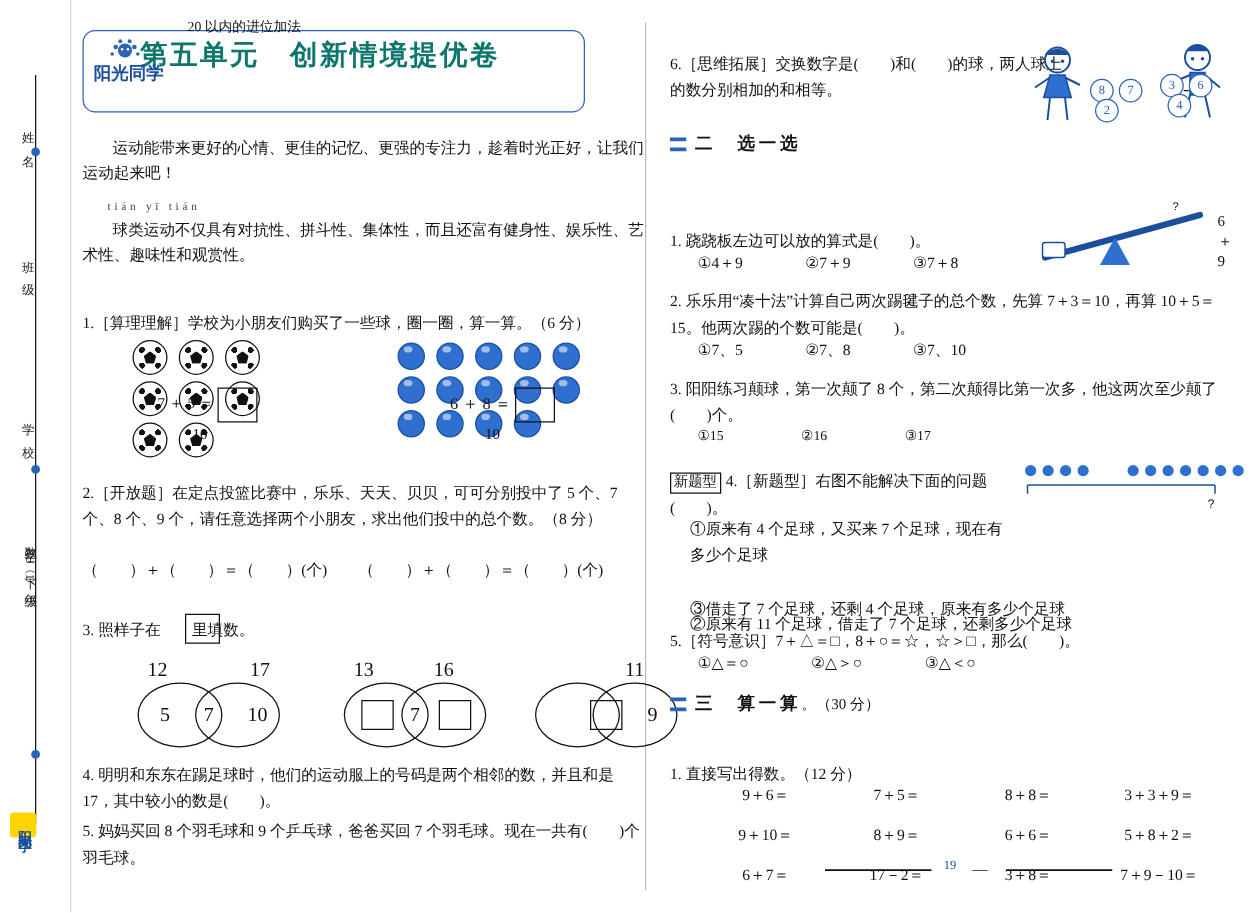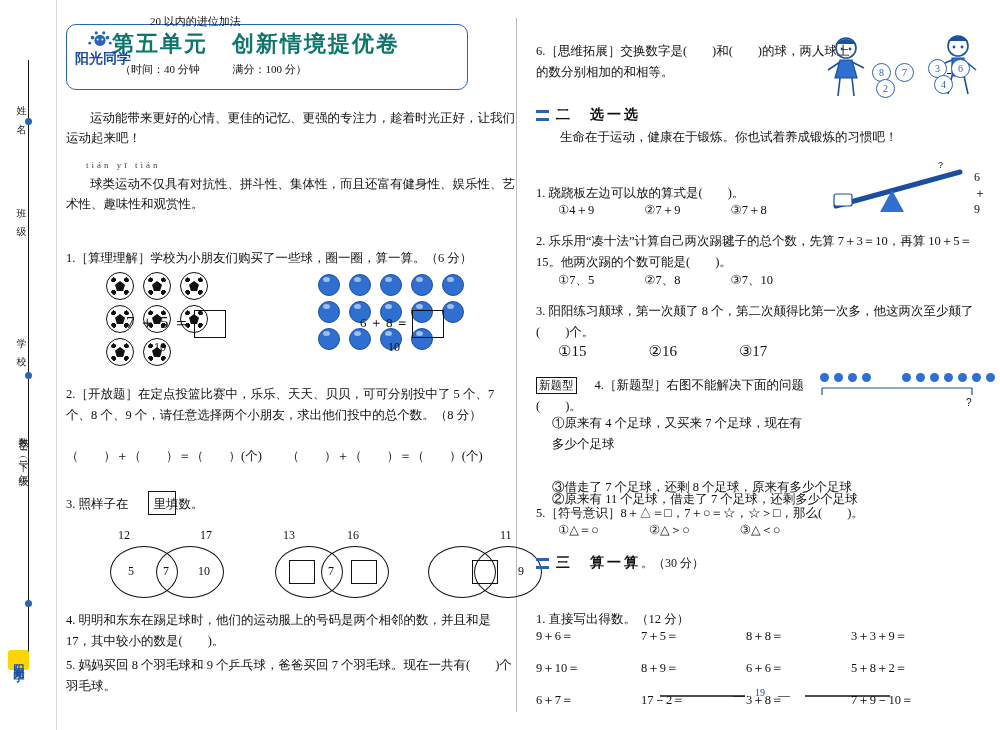--- a/index.html
+++ b/index.html
@@ -86,21 +86,21 @@
     background:
       linear-gradient(#2b63b6,#2b63b6) 0 0/13px 3px no-repeat,
       linear-gradient(#2b63b6,#2b63b6) 0 8px/13px 3px no-repeat;
   }
   .sec .t{font-size:14px;font-weight:bold;letter-spacing:3px;color:#111;}
   .sec .score{font-size:12px;font-weight:normal;letter-spacing:0;}
   .pinyin{font-size:9px;color:#444;letter-spacing:3px;margin-left:20px;}
   .q{font-size:12.5px;line-height:21px;margin-top:5px;}
   .tag{
     display:inline-block;border:1px solid #111;padding:0 2px;font-size:11.5px;
-    line-height:15px;margin-right:18px;
+    line-height:15px;margin-right:4px;
   }
   .blank-box{
     display:inline-block;width:26px;height:22px;border:1px solid #111;
     vertical-align:middle;
   }
   .ballrow{display:flex;gap:9px;}
   .soccer{
     width:26px;height:26px;border-radius:50%;
     background:#fff;border:1.5px solid #111;
     position:relative;
@@ -129,21 +129,21 @@
   }
   .eqbox{
     display:inline-block;width:30px;height:26px;border:1px solid #111;
     vertical-align:middle;
   }
   
   .venn{position:relative;height:56px;}
   .ell{
     position:absolute;top:0;width:66px;height:50px;border:1.3px solid #111;border-radius:50%;
   }
-  .vnumtxt{position:absolute;font-size:12px;}
+  .vnumtxt{position:absolute;font-size:16px;}
   .vbox{
     position:absolute;width:24px;height:22px;border:1px solid #111;
   }
   
   .kid{position:absolute;}
   .numcircle{
     display:inline-flex;align-items:center;justify-content:center;
     width:17px;height:17px;border-radius:50%;border:1.2px solid #2b63b6;
     font-size:10px;color:#2b63b6;background:#fff;
   }
@@ -171,24 +171,20 @@
     <div class="vtext" style="top:98px">姓　名</div>
     <div class="vtext" style="top:200px">班　级</div>
     <div class="vtext" style="top:330px">学　校</div>
     <div class="vnum" style="top:430px">数学 RJ（下）1年级</div>
     <div class="badge-v">阳光同学</div>
   </div>
 
   <div class="banner"></div>
   <div class="banner-top-label">20 以内的进位加法</div>
   <div class="banner-title">第五单元　创新情境提优卷</div>
-  <div class="banner-sub">
-    <span>（时间：40 分钟</span>
-    <span>满分：100 分）</span>
-  </div>
   <div class="logo">
     <svg class="sun" viewBox="0 0 60 38">
       <g fill="#2b63b6">
         <circle cx="30" cy="22" r="12"></circle>
         <circle cx="14" cy="16" r="4"></circle>
           <circle cx="46" cy="16" r="4"></circle>
         <circle cx="22" cy="6" r="3.4"></circle>
           <circle cx="38" cy="6" r="3.4"></circle>
         <circle cx="8" cy="28" r="3"></circle>
           <circle cx="52" cy="28" r="3"></circle>
@@ -245,21 +241,21 @@
         <div class="blueball"></div>
       </div>
       <div class="ballrow">
         <div class="blueball"></div>
         <div class="blueball"></div>
         <div class="blueball"></div>
         <div class="blueball"></div>
       </div>
     </div>
 
-    <div style="position:absolute;top:310px;left:66px;font-size:17px;">
+    <div style="position:absolute;top:310px;left:66px;font-size:12px;">
       <span>7 ＋ 5 ＝</span>
       <span class="eqbox"></span>
     </div>
     <div style="position:absolute;top:340px;left:94px;font-size:12px;">10</div>
 
     <div style="position:absolute;top:310px;left:300px;font-size:13px;">
       <span>6 ＋ 8 ＝</span>
       <span class="eqbox"></span>
     </div>
     <div style="position:absolute;top:340px;left:328px;font-size:12px;">10</div>
@@ -352,21 +348,20 @@
       <div style="margin-top:-4px;margin-left:6px;">
         <span class="numcircle">4</span>
       </div>
     </div>
 
     <div style="position:absolute;top:100px;left:6px;width:440px;">
       <div class="sec">
         <span class="mark"></span>
         <span class="t">二　选一选</span>
       </div>
-      <div class="p indent" style="margin-top:3px;">生命在于运动，健康在于锻炼。你也试着养成锻炼的习惯吧！</div>
     </div>
 
     <div class="q" style="position:absolute;top:178px;left:6px;width:280px;">1. 跷跷板左边可以放的算式是(　　)。</div>
 
     <svg class="seesaw" style="left:300px;top:160px;" width="150" height="56" viewBox="0 0 150 56">
       <line x1="6" y1="46" x2="130" y2="12" stroke="#1a4fa0" stroke-width="5" stroke-linecap="round"></line>
       <path d="M62 30 l12 22 h-24 z" fill="#2f6fd0"></path>
       <rect x="4" y="34" width="18" height="12" rx="2" fill="#fff" stroke="#1a4fa0" stroke-width="1.2"></rect>
       <text x="108" y="8" font-size="9" fill="#111" font-family="Liberation Sans, sans-serif">?</text>
     </svg>
@@ -379,21 +374,21 @@
     </div>
 
     <div class="q" style="position:absolute;top:226px;left:6px;width:440px;">2. 乐乐用“凑十法”计算自己两次踢毽子的总个数，先算 7＋3＝10，再算 10＋5＝15。他两次踢的个数可能是(　　)。</div>
     <div style="position:absolute;top:272px;left:28px;width:400px;font-size:12.5px;display:flex;gap:50px;">
       <span>①7、5</span>
       <span>②7、8</span>
       <span>③7、10</span>
     </div>
 
     <div class="q" style="position:absolute;top:296px;left:6px;width:440px;">3. 阳阳练习颠球，第一次颠了 8 个，第二次颠得比第一次多，他这两次至少颠了(　　)个。</div>
-    <div style="position:absolute;top:342px;left:28px;width:400px;font-size:15px;display:flex;gap:62px;">
+    <div style="position:absolute;top:342px;left:28px;width:400px;font-size:11px;display:flex;gap:62px;">
       <span>①15</span>
       <span>②16</span>
       <span>③17</span>
     </div>
 
     <div class="q" style="position:absolute;top:370px;left:6px;width:270px;">
       <span class="tag">新题型</span><span>4.［新题型］右图不能解决下面的问题(　　)。</span>
     </div>
 
     <div style="position:absolute;left:290px;top:368px;width:160px;">
@@ -414,40 +409,40 @@
       <svg width="160" height="22" viewBox="0 0 160 22">
         <line x1="2" y1="2" x2="152" y2="2" stroke="#1a4fa0" stroke-width="1.2"></line>
         <line x1="2" y1="2" x2="2" y2="9" stroke="#1a4fa0" stroke-width="1.2"></line>
         <line x1="152" y1="2" x2="152" y2="9" stroke="#1a4fa0" stroke-width="1.2"></line>
         <text x="146" y="20" font-size="10" fill="#111" font-family="Liberation Sans, sans-serif">?</text>
       </svg>
     </div>
 
     <div class="q" style="position:absolute;top:408px;left:22px;width:260px;">①原来有 4 个足球，又买来 7 个足球，现在有多少个足球</div>
     <div class="q" style="position:absolute;top:450px;left:22px;width:420px;margin-top:39px;">②原来有 11 个足球，借走了 7 个足球，还剩多少个足球</div>
-    <div class="q" style="position:absolute;top:472px;left:22px;width:420px;">③借走了 7 个足球，还剩 8 个足球，原来有多少个足球</div>
-
-    <div class="q" style="position:absolute;top:498px;left:6px;width:440px;">5.［符号意识］8＋△＝□，7＋○＝☆，☆＞□，那么(　　)。</div>
+    <div class="q" style="position:absolute;top:472px;left:22px;width:420px;">③借走了 7 个足球，还剩 4 个足球，原来有多少个足球</div>
+
+    <div class="q" style="position:absolute;top:498px;left:6px;width:440px;">5.［符号意识］7＋△＝□，8＋○＝☆，☆＞□，那么(　　)。</div>
     <div style="position:absolute;top:522px;left:28px;width:400px;font-size:12.5px;display:flex;gap:50px;">
       <span>①△＝○</span>
       <span>②△＞○</span>
       <span>③△＜○</span>
     </div>
 
     <div style="position:absolute;top:548px;left:6px;width:440px;">
       <div class="sec">
         <span class="mark"></span>
         <span class="t">三　算一算</span>
         <span class="t score">。（30 分）</span>
       </div>
     </div>
 
     <div class="q" style="position:absolute;top:604px;left:6px;width:440px;">1. 直接写出得数。（12 分）</div>
 
-    <div class="calc-grid" style="position:absolute;top:622px;left:6px;width:420px;">
+    <div class="calc-grid" style="position:absolute;top:622px;left:30px;width:420px;text-align:center;">
       <span>9＋6＝</span>
       <span>7＋5＝</span>
       <span>8＋8＝</span>
       <span>3＋3＋9＝</span>
       <span>9＋10＝</span>
       <span>8＋9＝</span>
       <span>6＋6＝</span>
       <span>5＋8＋2＝</span>
       <span>6＋7＝</span>
       <span>17－2＝</span>

